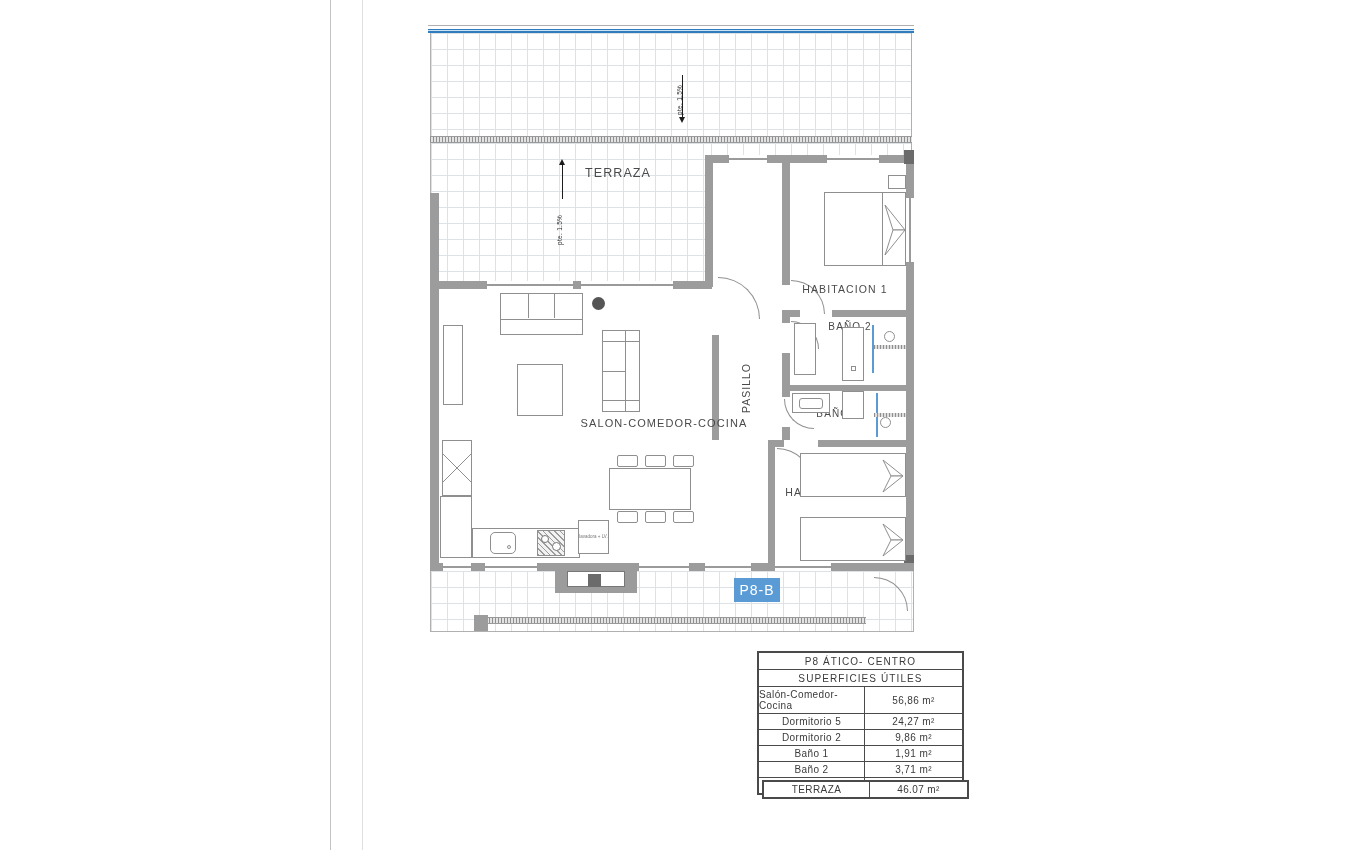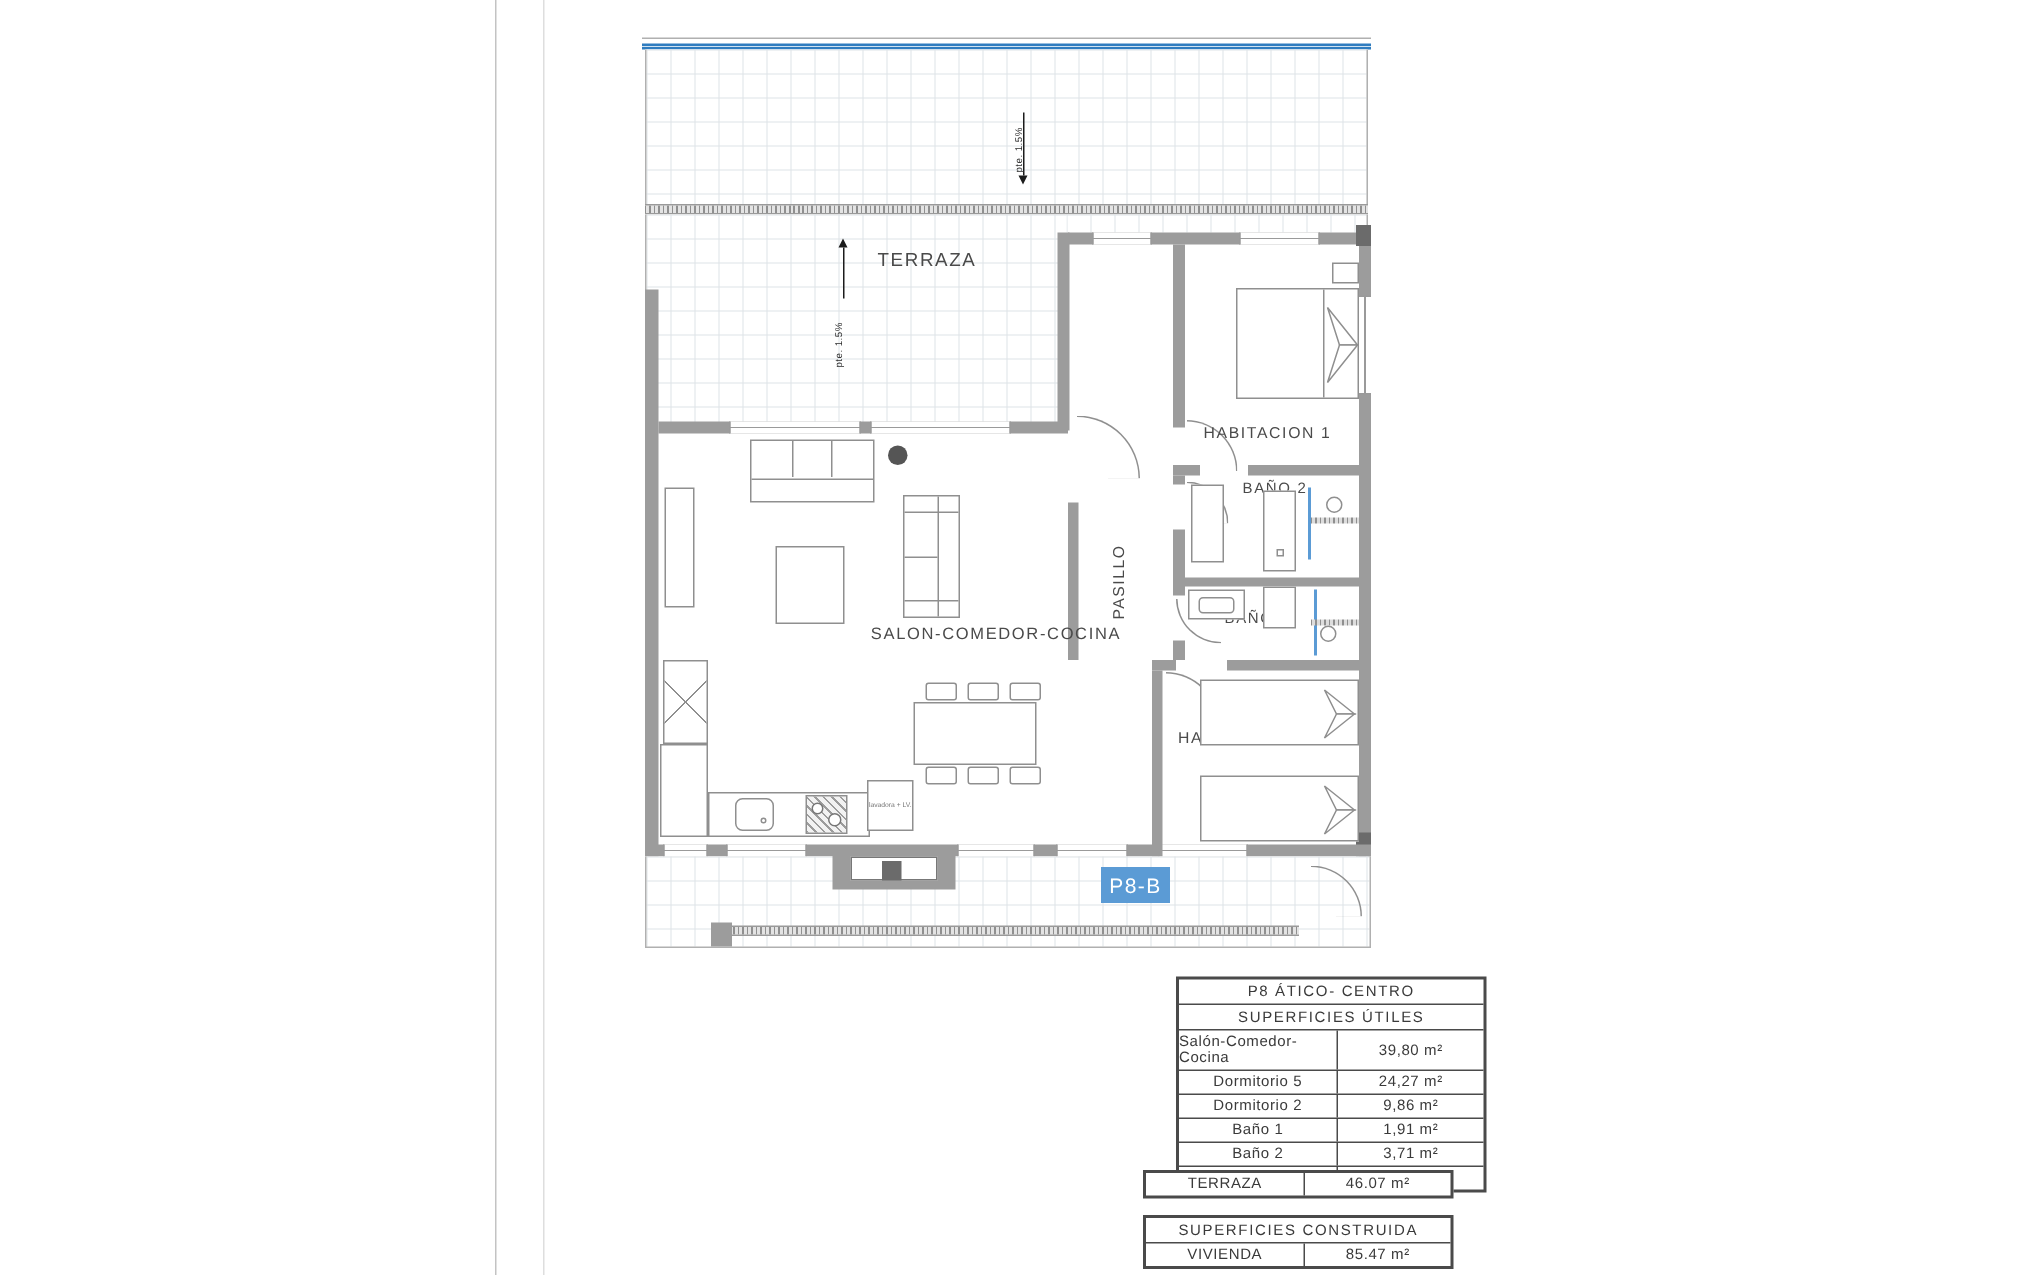--- a/index.html
+++ b/index.html
@@ -207,30 +207,30 @@
     <div class="abs w" style="left:46px;top:590px;width:14px;height:16px;"></div>
     <div class="arc" style="left:446px;top:552px;width:34px;height:34px;"></div>
 
     <div class="abs w" style="left:127px;top:540px;width:82px;height:28px;"></div>
     <div class="abs" style="left:139px;top:546px;width:58px;height:16px;background:#fff;border:1px solid #777;"></div>
     <div class="abs wd" style="left:160px;top:549px;width:13px;height:13px;"></div>
 
     <div class="badge blue" style="left:258px;top:553px;width:46px;height:24px;margin-left:48px;">P8-B</div>
   </div>
 
-  <div class="tbl" style="left:784px;top:651px;width:203px;">
+  <div class="tbl" style="left:757px;top:651px;width:203px;">
     <div class="trow thead">
         <span>P8 ÁTICO- CENTRO</span>
       </div>
     <div class="trow thead">
         <span>SUPERFICIES ÚTILES</span>
       </div>
     <div class="trow">
       <div class="tc l">Salón-Comedor-Cocina</div>
-      <div class="tc r">39,80 m²</div>
+      <div class="tc r">56,86 m²</div>
     </div>
     <div class="trow">
       <div class="tc l">Dormitorio 5</div>
       <div class="tc r">24,27 m²</div>
     </div>
     <div class="trow">
       <div class="tc l">Dormitorio 2</div>
       <div class="tc r">9,86 m²</div>
     </div>
     <div class="trow">
@@ -247,23 +247,14 @@
     </div>
   </div>
 
   <div class="tbl" style="left:762px;top:780px;width:203px;">
     <div class="trow">
       <div class="tc l">TERRAZA</div>
       <div class="tc r">46.07 m²</div>
     </div>
   </div>
 
-  <div class="tbl" style="left:762px;top:810px;width:203px;">
-    <div class="trow thead">
-        <span>SUPERFICIES CONSTRUIDA</span>
-      </div>
-    <div class="trow">
-      <div class="tc l">VIVIENDA</div>
-      <div class="tc r">85.47 m²</div>
-    </div>
-  </div>
 
 </div>
 
 </body></html>

